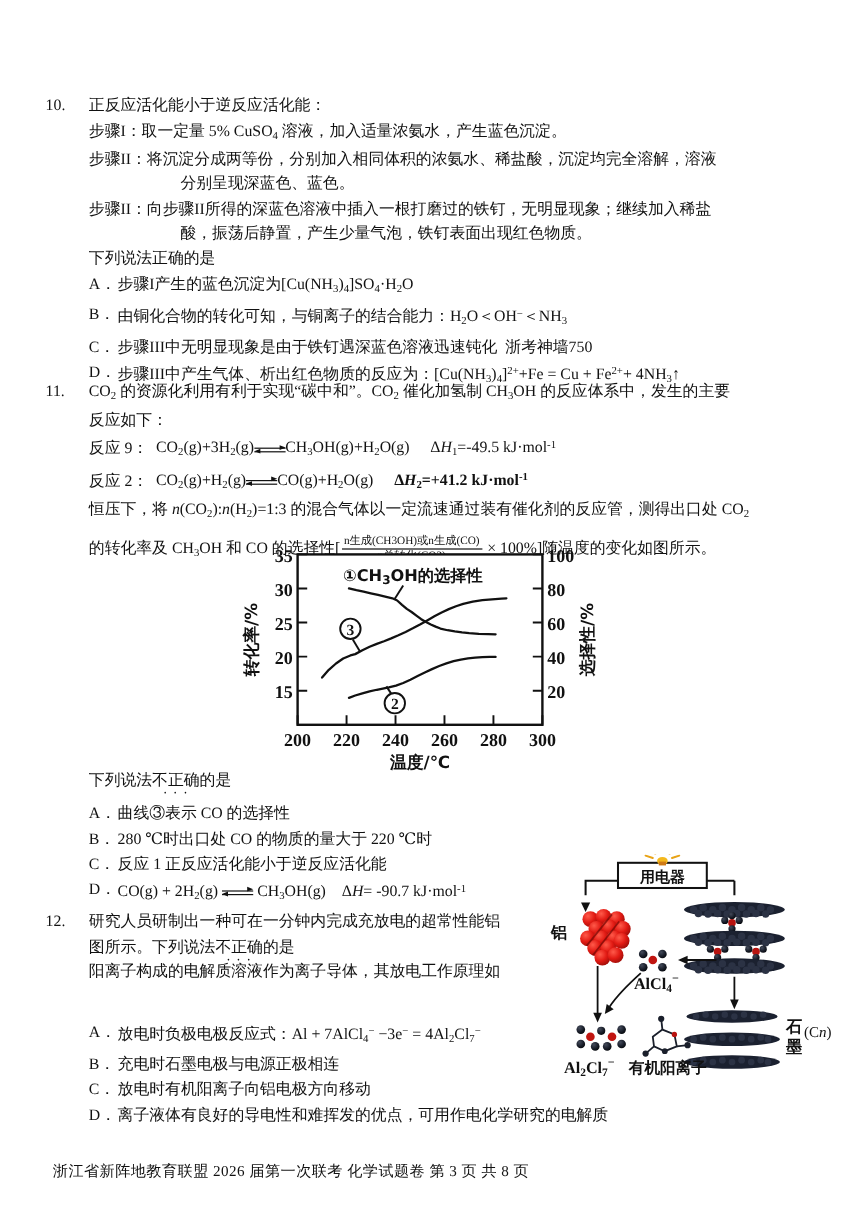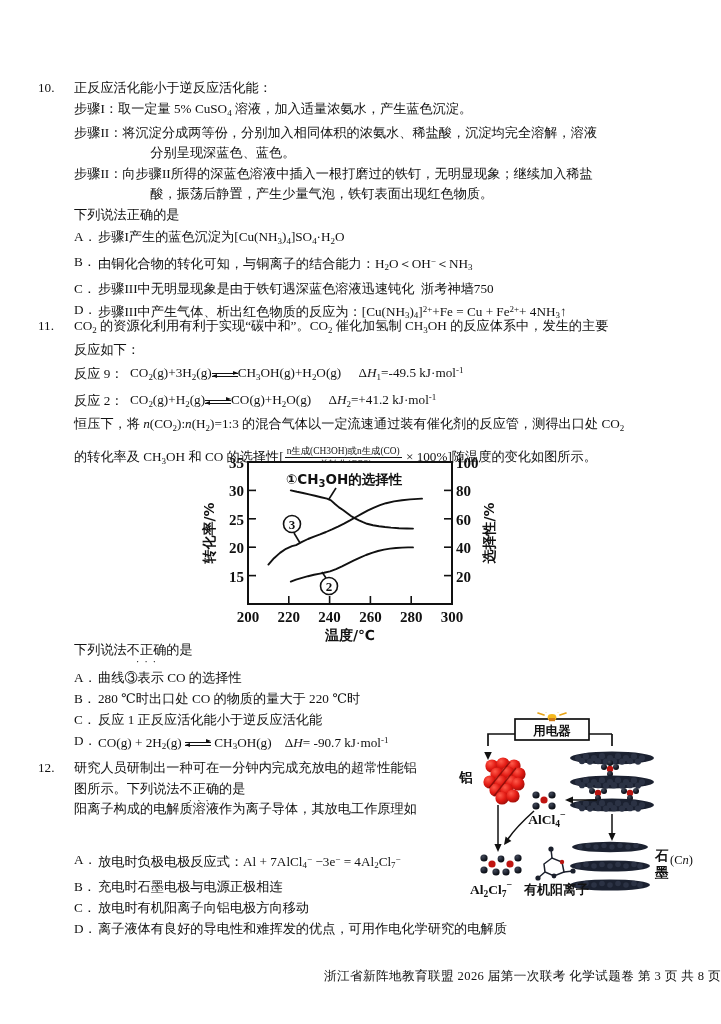--- a/index.html
+++ b/index.html
@@ -130,21 +130,21 @@
     height: 200px;
   }
   #battery-figure svg { display: block; }
 
   
   #page-footer {
     position: absolute;
     left: 0;
     right: 0;
     top: 968px;
-    text-align: right;
+    text-align: left;
     font-size: 12.6px;
     letter-spacing: 0.4px;
     font-family: "Liberation Serif", "DejaVu Serif", serif;
     margin-left: 44px;
   }
 </style>
 </head>
 <body>
 
 <div class="page">
@@ -204,21 +204,21 @@
 
       <div class="line">
         <span>反应 9：</span>
         <span>&nbsp;CO<sub>2</sub>(g)+3H<sub>2</sub>(g)<span class="eqarrow"><i class="r"></i><i class="l"></i></span>CH<sub>3</sub>OH(g)+H<sub>2</sub>O(g)</span>
         <span style="margin-left:14px;">Δ<span class="ital">H</span><sub>1</sub>=-49.5 kJ·mol<sup>-1</sup></span>
       </div>
 
       <div class="line">
         <span>反应 2：</span>
         <span>&nbsp;CO<sub>2</sub>(g)+H<sub>2</sub>(g)<span class="eqarrow"><i class="r"></i><i class="l"></i></span>CO(g)+H<sub>2</sub>O(g)</span>
-        <span style="margin-left:14px;">Δ<span class="ital">H</span><sub>2</sub>=+41.2 kJ·mol<sup>-1</sup></span>
+        <span style="margin-left:14px;font-weight:bold;">Δ<span class="ital">H</span><sub>2</sub>=+41.2 kJ·mol<sup>-1</sup></span>
       </div>
 
       <div class="line">恒压下，将 <span class="ital">n</span>(CO<sub>2</sub>):<span class="ital">n</span>(H<sub>2</sub>)=1:3 的混合气体以一定流速通过装有催化剂的反应管，测得出口处 CO<sub>2</sub></div>
 
       <div class="line" style="margin-top:7px;">的转化率及 CH<sub>3</sub>OH 和 CO 的选择性[<span class="frac"><span class="num">n生成(CH3OH)或n生成(CO)</span><span class="den">n总转化(CO2)</span></span> × 100%]随温度的变化如图所示。</div>
     </div>
   </div>
 
   <div id="chart-figure">
     <svg width="310" height="192" viewBox="0 0 310 192" xmlns="http://www.w3.org/2000/svg">

